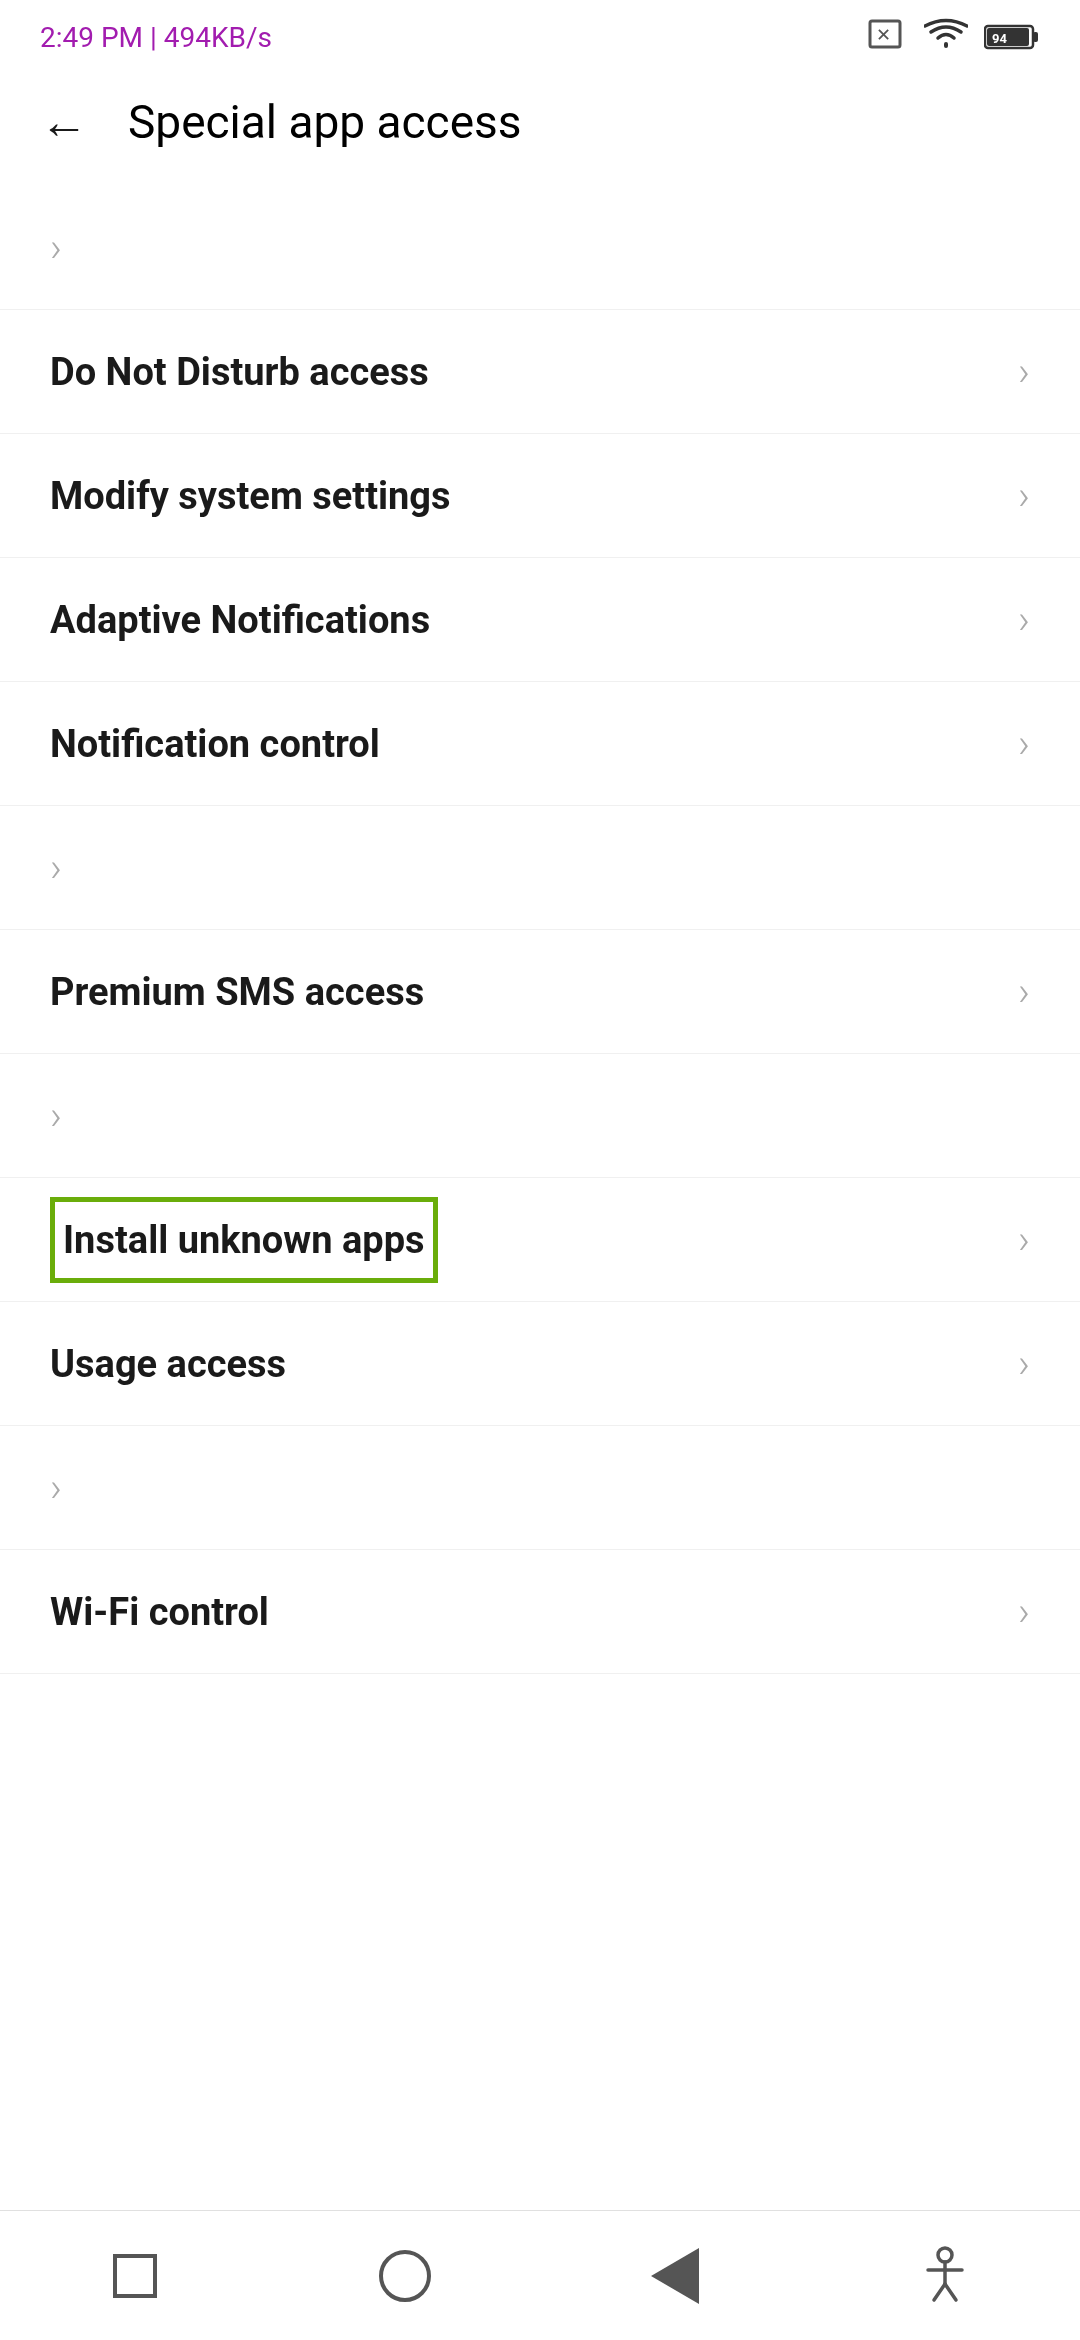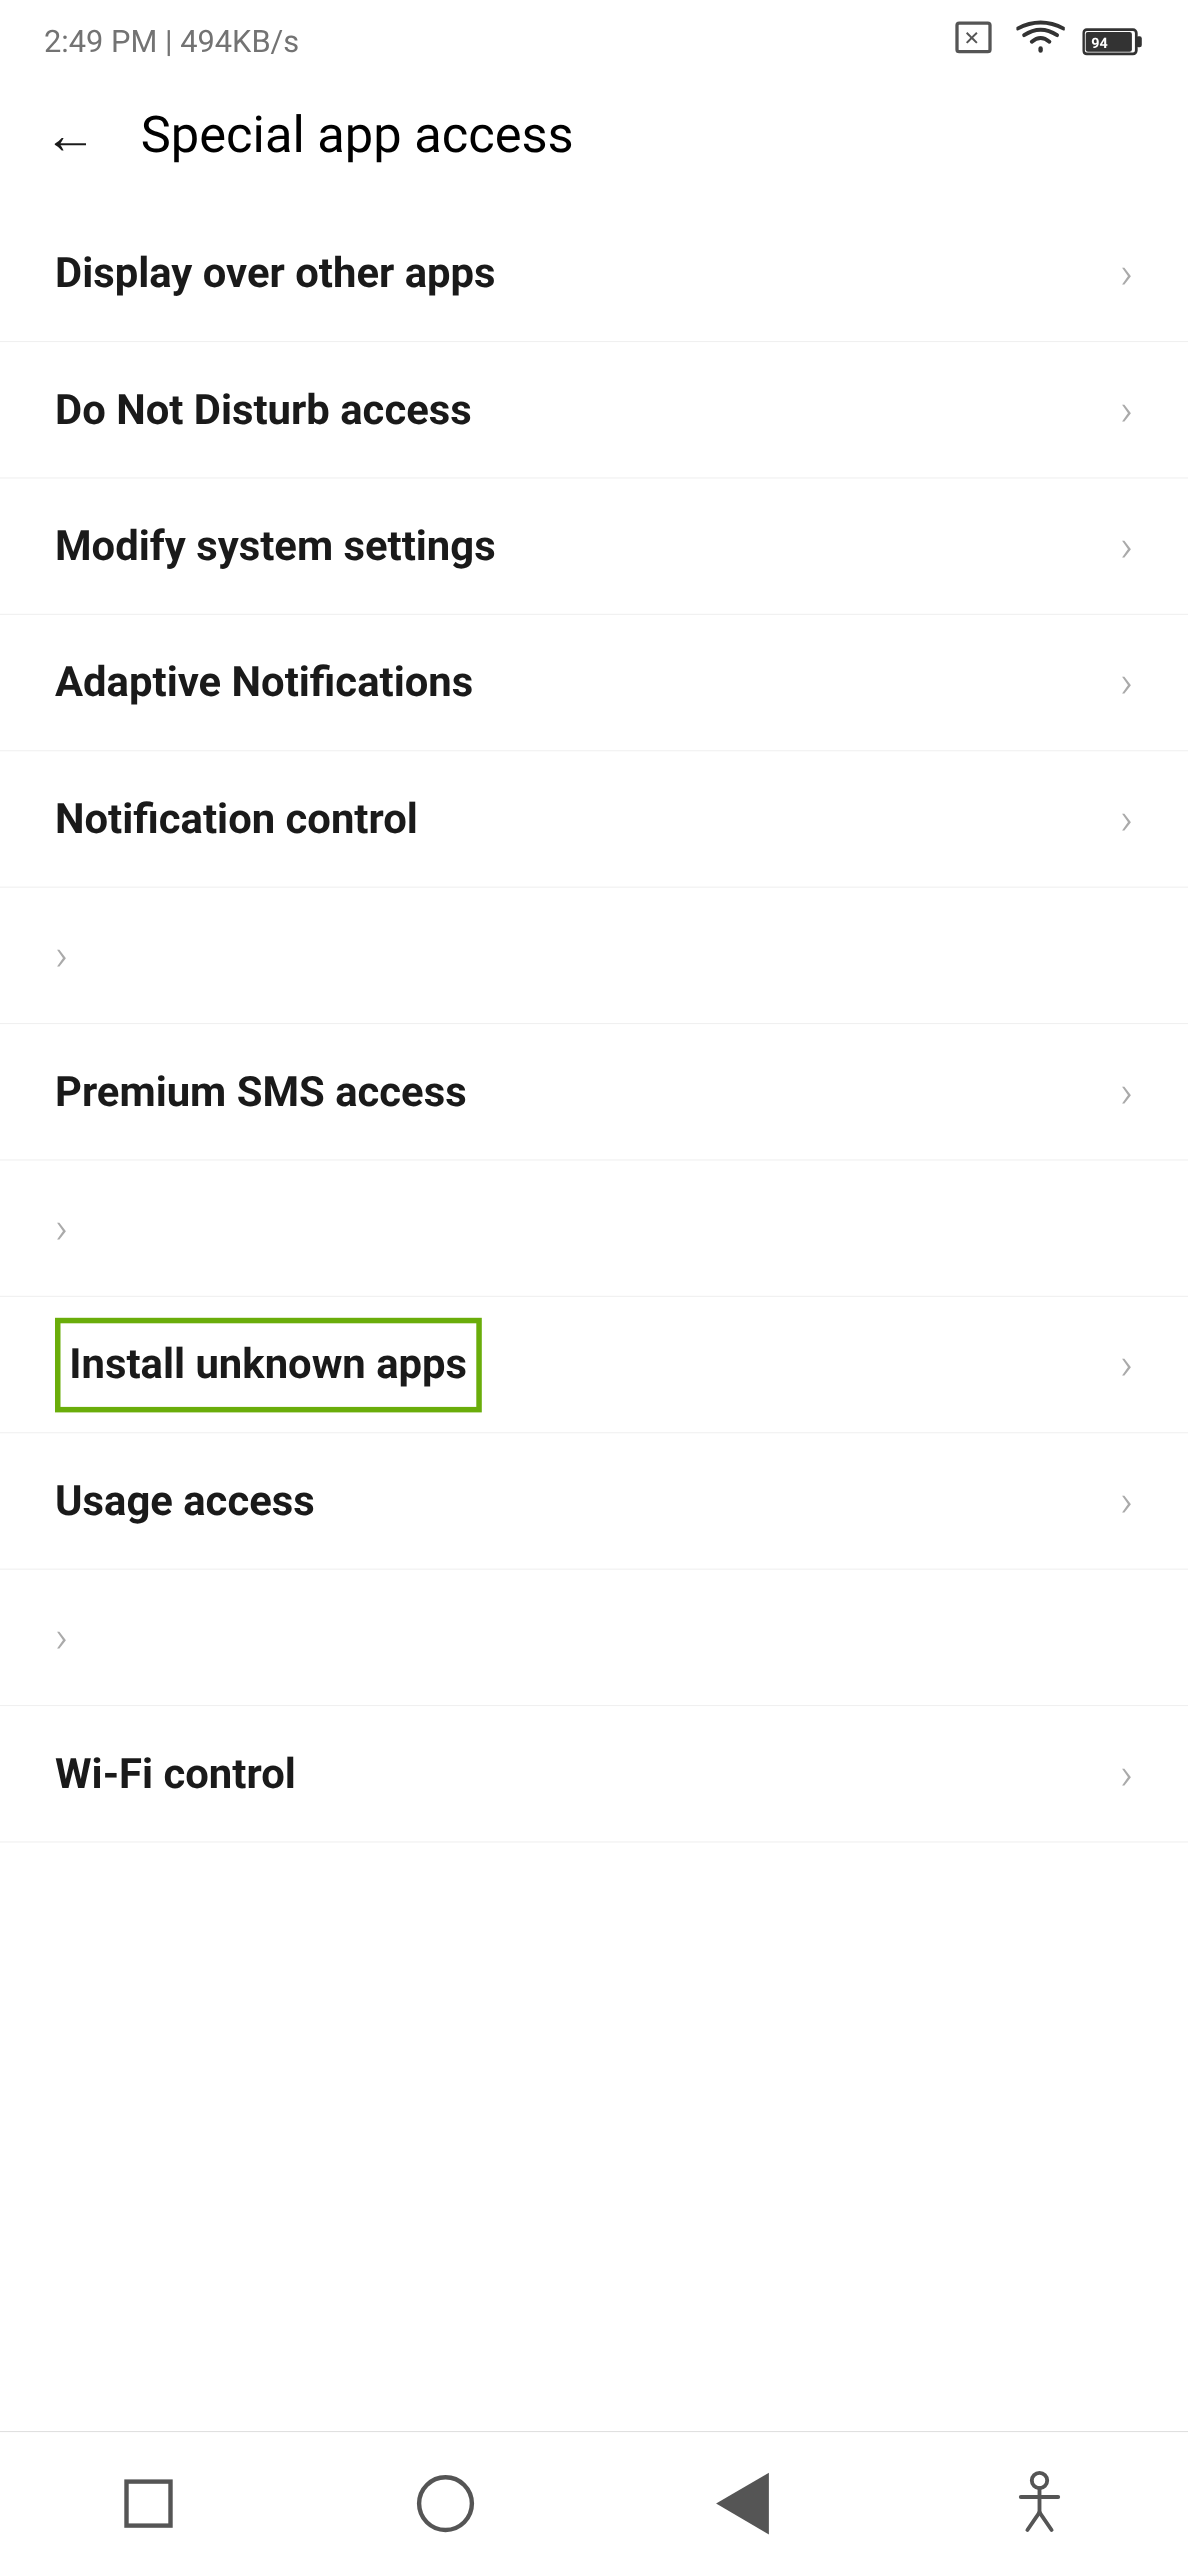--- a/index.html
+++ b/index.html
@@ -17,21 +17,21 @@
       color: #1a1a1a;
       overflow-x: hidden;
     }
 
     .status-bar {
       display: flex;
       justify-content: space-between;
       align-items: center;
       padding: 18px 40px 12px 40px;
       font-size: 28px;
-      color: #737373;
+      color: #a21caf;
       background: #ffffff;
     }
 
     .status-left {
       font-size: 28px;
       font-weight: 400;
     }
 
     .status-right {
       display: flex;
@@ -211,23 +211,20 @@
   <div class="back-button">
     <span class="back-arrow">←</span>
   </div>
   <h1 class="header-title">Special app access</h1>
 </div>
 
 <div class="content-wrapper">
   <ul class="menu-list">
 
     <li class="menu-item">
-      <div class="menu-item-content">
-        <span class="menu-item-title">Display over other apps</span>
-      </div>
       <span class="chevron-right">›</span>
     </li>
 
     <li class="menu-item">
       <div class="menu-item-content">
         <span class="menu-item-title">Do Not Disturb access</span>
       </div>
       <span class="chevron-right">›</span>
     </li>
 

